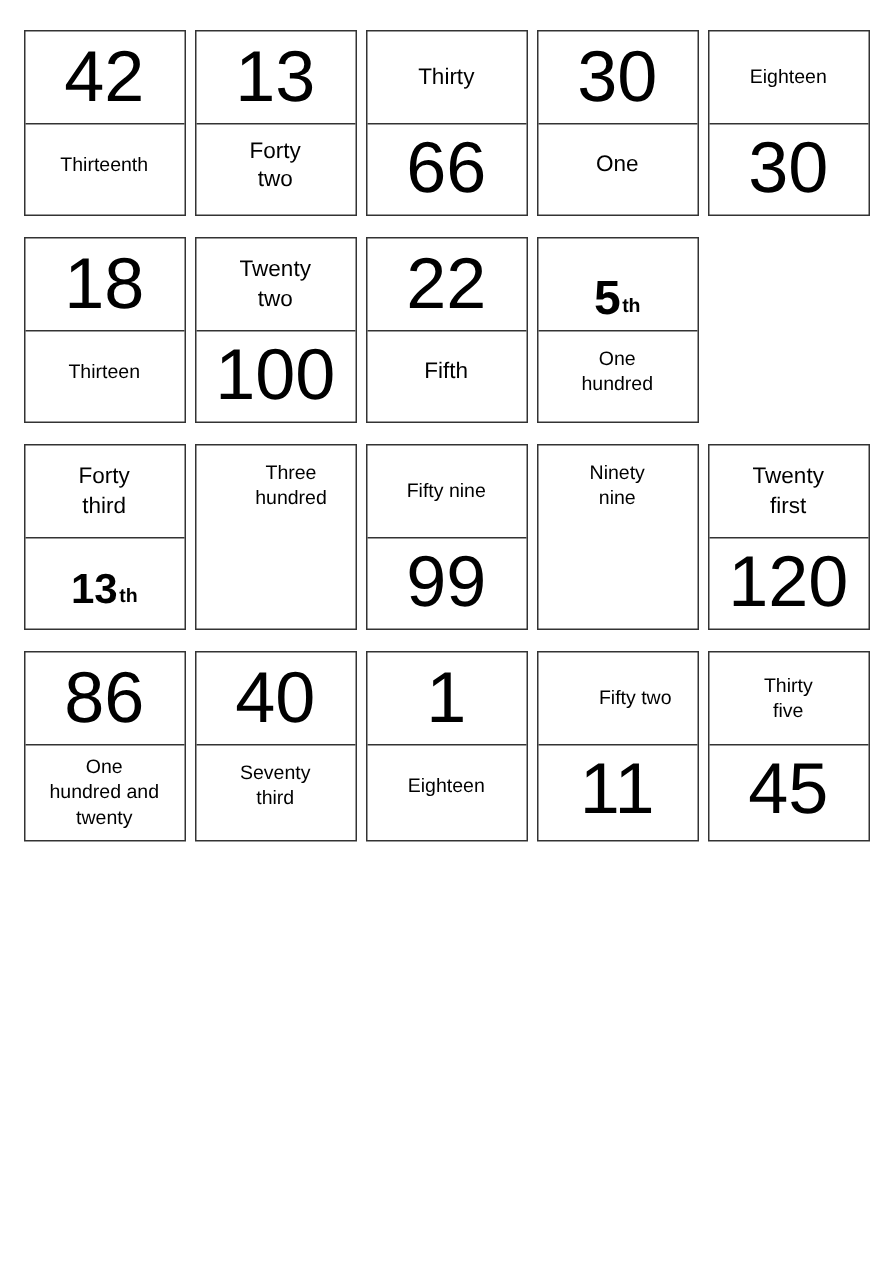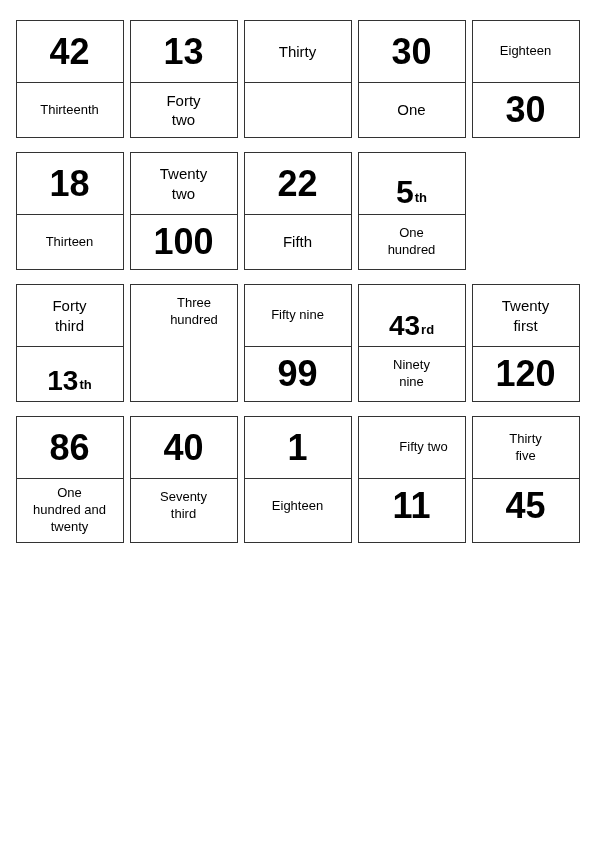--- a/index.html
+++ b/index.html
@@ -38,22 +38,22 @@
       padding: 6px 4px;
     }
     .card-bottom {
       display: flex;
       align-items: center;
       justify-content: center;
       min-height: 54px;
       padding: 6px 4px;
     }
     .large-num {
-      font-size: 36px;
-      font-weight: bold;
+      font-size: 48px;
+      font-weight: normal;
       line-height: 1;
     }
     .small-text {
       font-size: 13px;
       text-align: center;
       line-height: 1.3;
     }
     .medium-text {
       font-size: 15px;
       text-align: center;
@@ -82,20 +82,21 @@
         <div class="card-top large-num">42</div>
         <div class="card-bottom small-text" style="white-space: pre-line;">Thirteenth</div>
       </div>
       <div class="card">
         <div class="card-top large-num">13</div>
         <div class="card-bottom medium-text" style="white-space: pre-line;">Forty
 two</div>
       </div>
       <div class="card">
         <div class="card-top medium-text" style="white-space: pre-line;">Thirty</div>
+        <div class="card-bottom large-num">66</div>
       </div>
       <div class="card">
         <div class="card-top large-num">30</div>
         <div class="card-bottom medium-text" style="white-space: pre-line;">One</div>
       </div>
       <div class="card">
         <div class="card-top small-text" style="white-space: pre-line;">Eighteen</div>
         <div class="card-bottom large-num">30</div>
       </div>
     </div>
@@ -133,24 +134,20 @@
       </div>
       <div class="card">
         <div class="card-bottom small-text" style="white-space: pre-line; padding-left: 25px;">Three
 hundred</div>
       </div>
       <div class="card">
         <div class="card-top small-text" style="white-space: pre-line;">Fifty nine</div>
         <div class="card-bottom large-num">99</div>
       </div>
       <div class="card">
-        <div class="card-top ordinal-num">
-          <span style="font-size: 28px; font-weight: bold;">43</span>
-          <span class="ordinal-suffix">rd</span>
-        </div>
         <div class="card-bottom small-text" style="white-space: pre-line;">Ninety
 nine</div>
       </div>
       <div class="card">
         <div class="card-top medium-text" style="white-space: pre-line;">Twenty
 first</div>
         <div class="card-bottom large-num">120</div>
       </div>
     </div>
     <div class="row">

